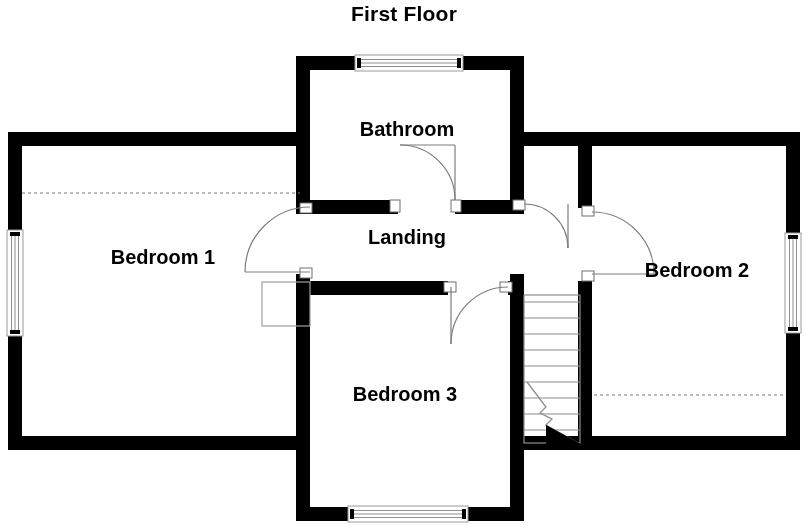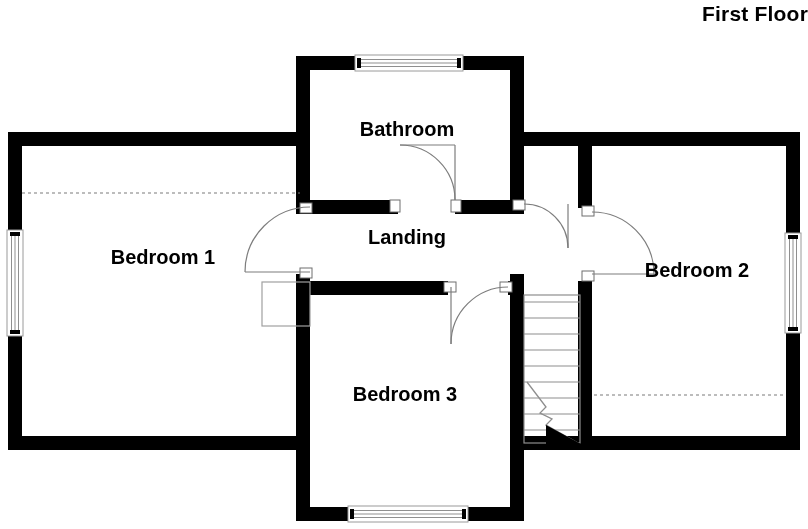--- a/index.html
+++ b/index.html
@@ -17,21 +17,21 @@
   #plan-root {
     position: relative;
     width: 808px;
     height: 529px;
   }
   .plan-title {
     position: absolute;
     top: 2px;
     left: 0;
     width: 808px;
-    text-align: right;
+    text-align: center;
     font-family: "Liberation Sans", sans-serif;
     font-size: 21px;
     font-weight: bold;
     color: #000000;
     letter-spacing: 0.2px;
   }
   svg.floorplan {
     position: absolute;
     top: 0;
     left: 0;

